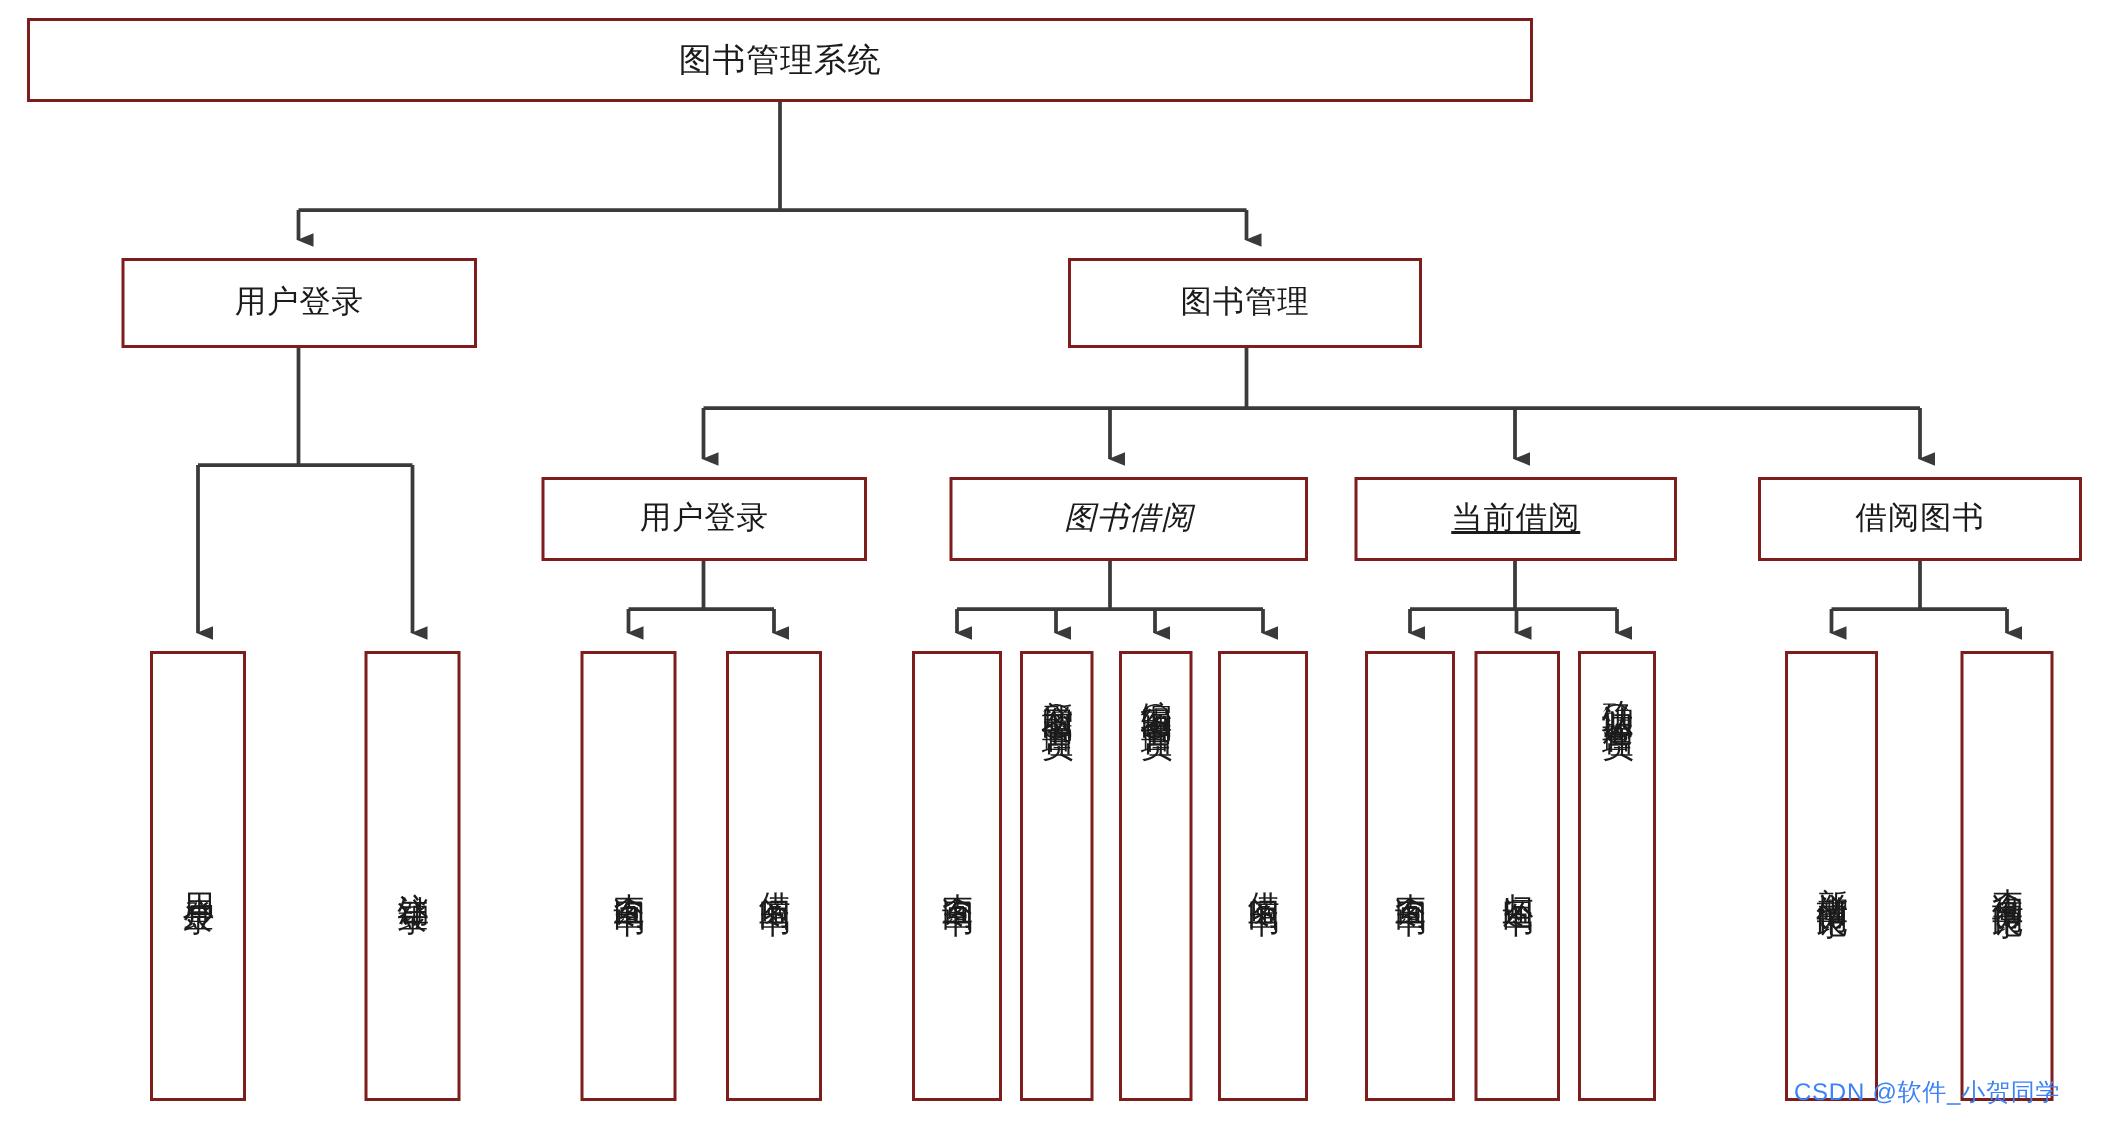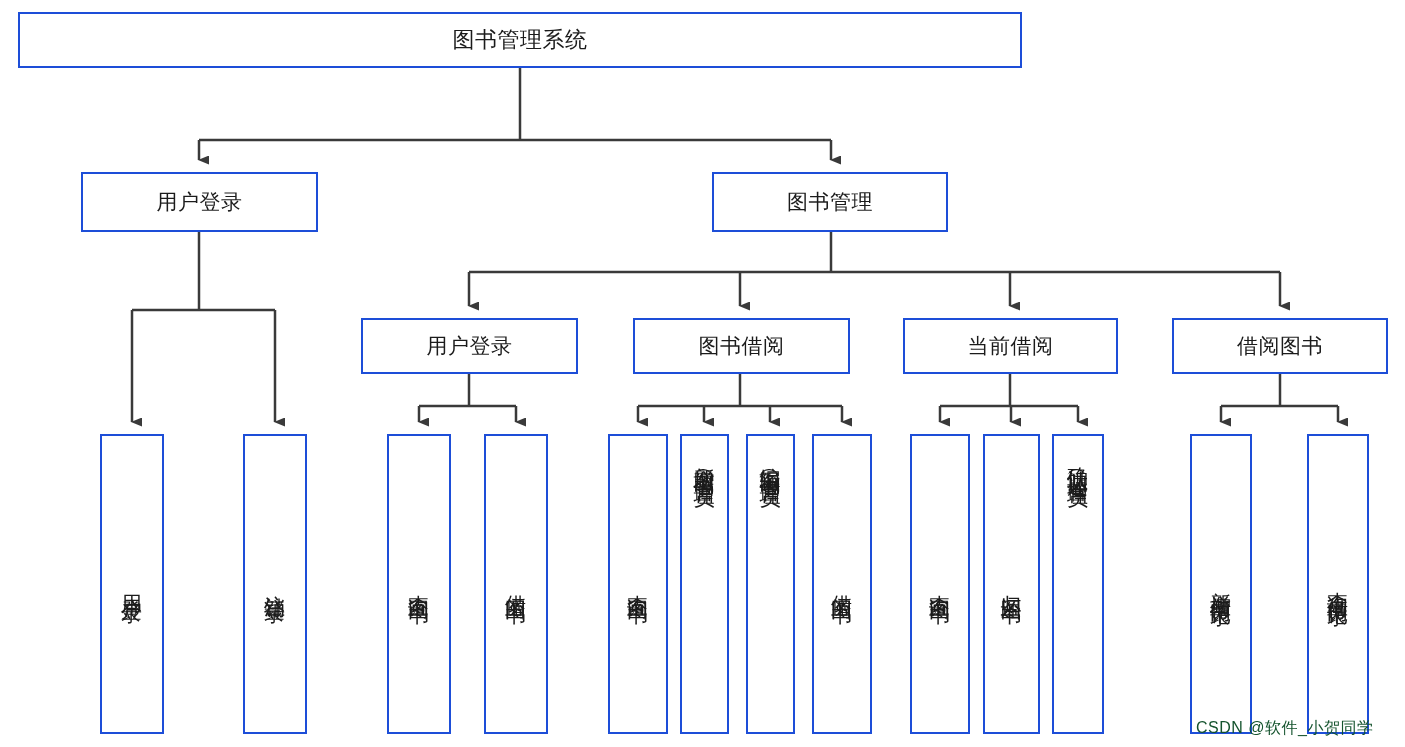--- a/index.html
+++ b/index.html
@@ -21,21 +21,21 @@
     position: absolute;
     left: 0;
     top: 0;
     width: 1405px;
     height: 747px;
     pointer-events: none;
   }
   .node {
     position: absolute;
     box-sizing: border-box;
-    border: 2px solid #1d4ed8;
+    border: 2px solid #7f1d1d;
     background: #ffffff;
     display: flex;
     align-items: center;
     justify-content: center;
     color: #1b1b1b;
     line-height: 1.15;
   }
   .node-label {
     display: block;
     text-align: center;
@@ -59,21 +59,21 @@
     letter-spacing: 3px;
     line-height: 1;
     margin: 0 auto;
   }
   .node.vertical.centered {
     align-items: center;
     padding-top: 0;
   }
   .watermark {
     position: absolute;
-    color: #14532d;
+    color: #3b82f6;
     font-size: 16px;
     white-space: nowrap;
     letter-spacing: 0.5px;
   }
 </style>
 </head>
 <body>
 
 <div id="diagram-root">
 
@@ -134,24 +134,24 @@
   <div class="node horizontal" style="left:81px; top:172px; width:237px; height:60px;">
     <span class="node-label">用户登录</span>
   </div>
   <div class="node horizontal" style="left:712px; top:172px; width:236px; height:60px;justify-content:center;">
     <span class="node-label">图书管理</span>
   </div>
 
   <div class="node horizontal" style="left:361px; top:318px; width:217px; height:56px;">
     <span class="node-label">用户登录</span>
   </div>
-  <div class="node horizontal" style="left:633px; top:318px; width:217px; height:56px;">
+  <div class="node horizontal" style="left:633px; top:318px; width:239px; height:56px;font-style:italic;">
     <span class="node-label">图书借阅</span>
   </div>
-  <div class="node horizontal" style="left:903px; top:318px; width:215px; height:56px;">
+  <div class="node horizontal" style="left:903px; top:318px; width:215px; height:56px;text-decoration:underline;">
     <span class="node-label">当前借阅</span>
   </div>
   <div class="node horizontal" style="left:1172px; top:318px; width:216px; height:56px;">
     <span class="node-label">借阅图书</span>
   </div>
 
   <div class="node vertical centered" style="left:100px; top:434px; width:64px; height:300px;">
     <span class="node-label">用户登录</span>
   </div>
   <div class="node vertical centered" style="left:243px; top:434px; width:64px; height:300px;">

